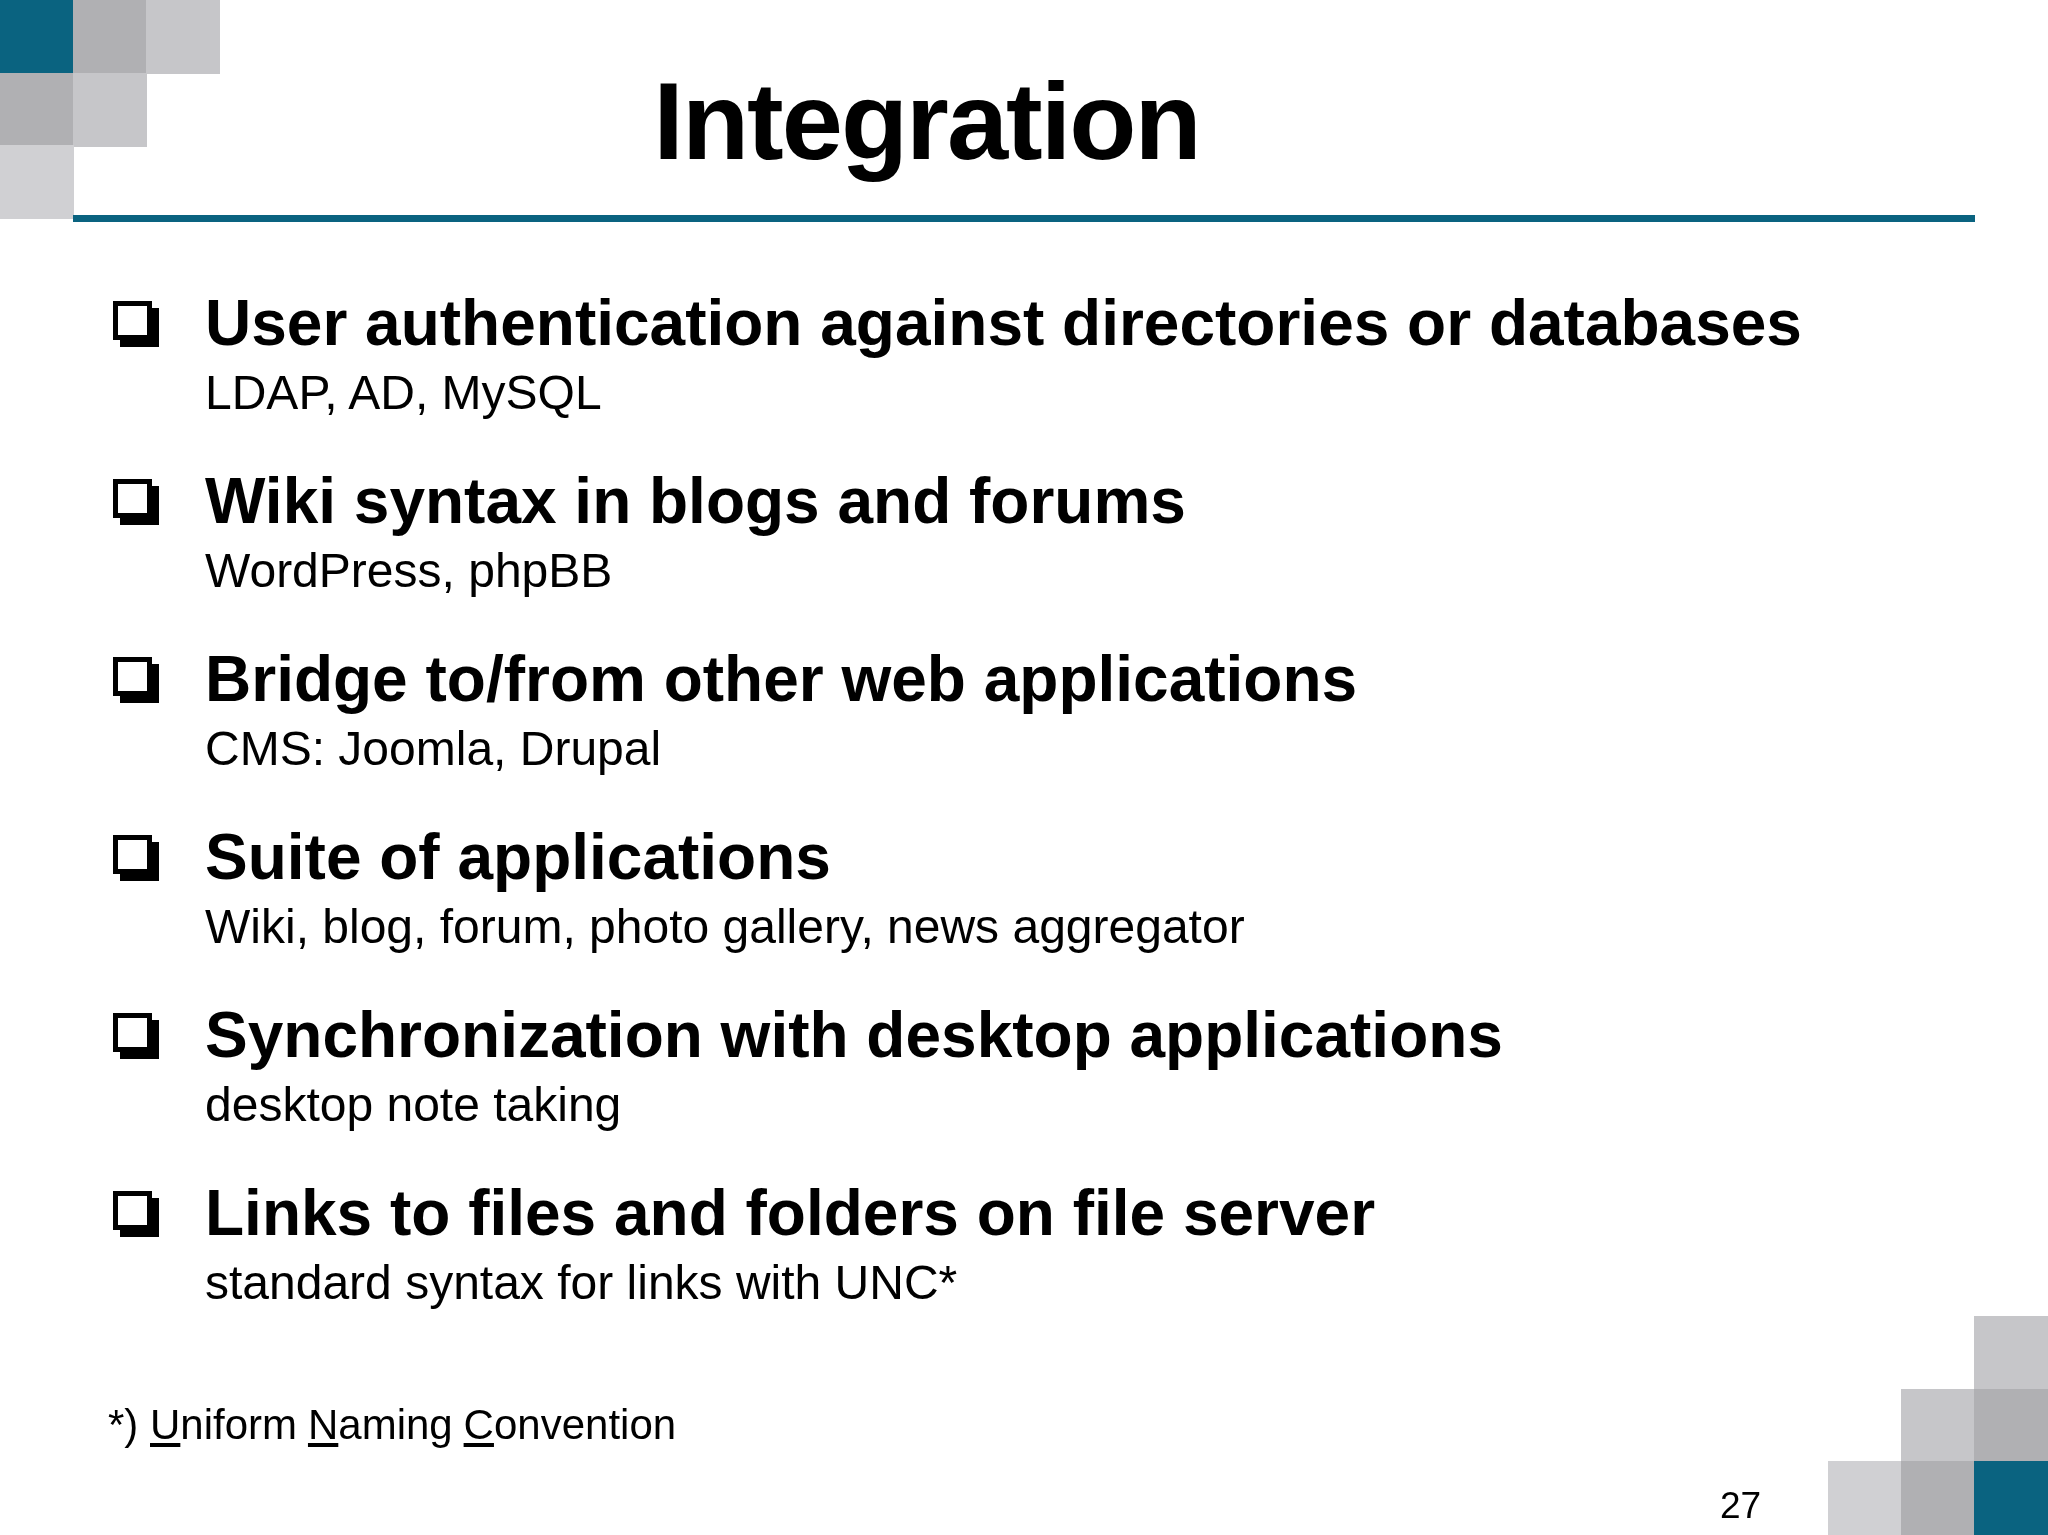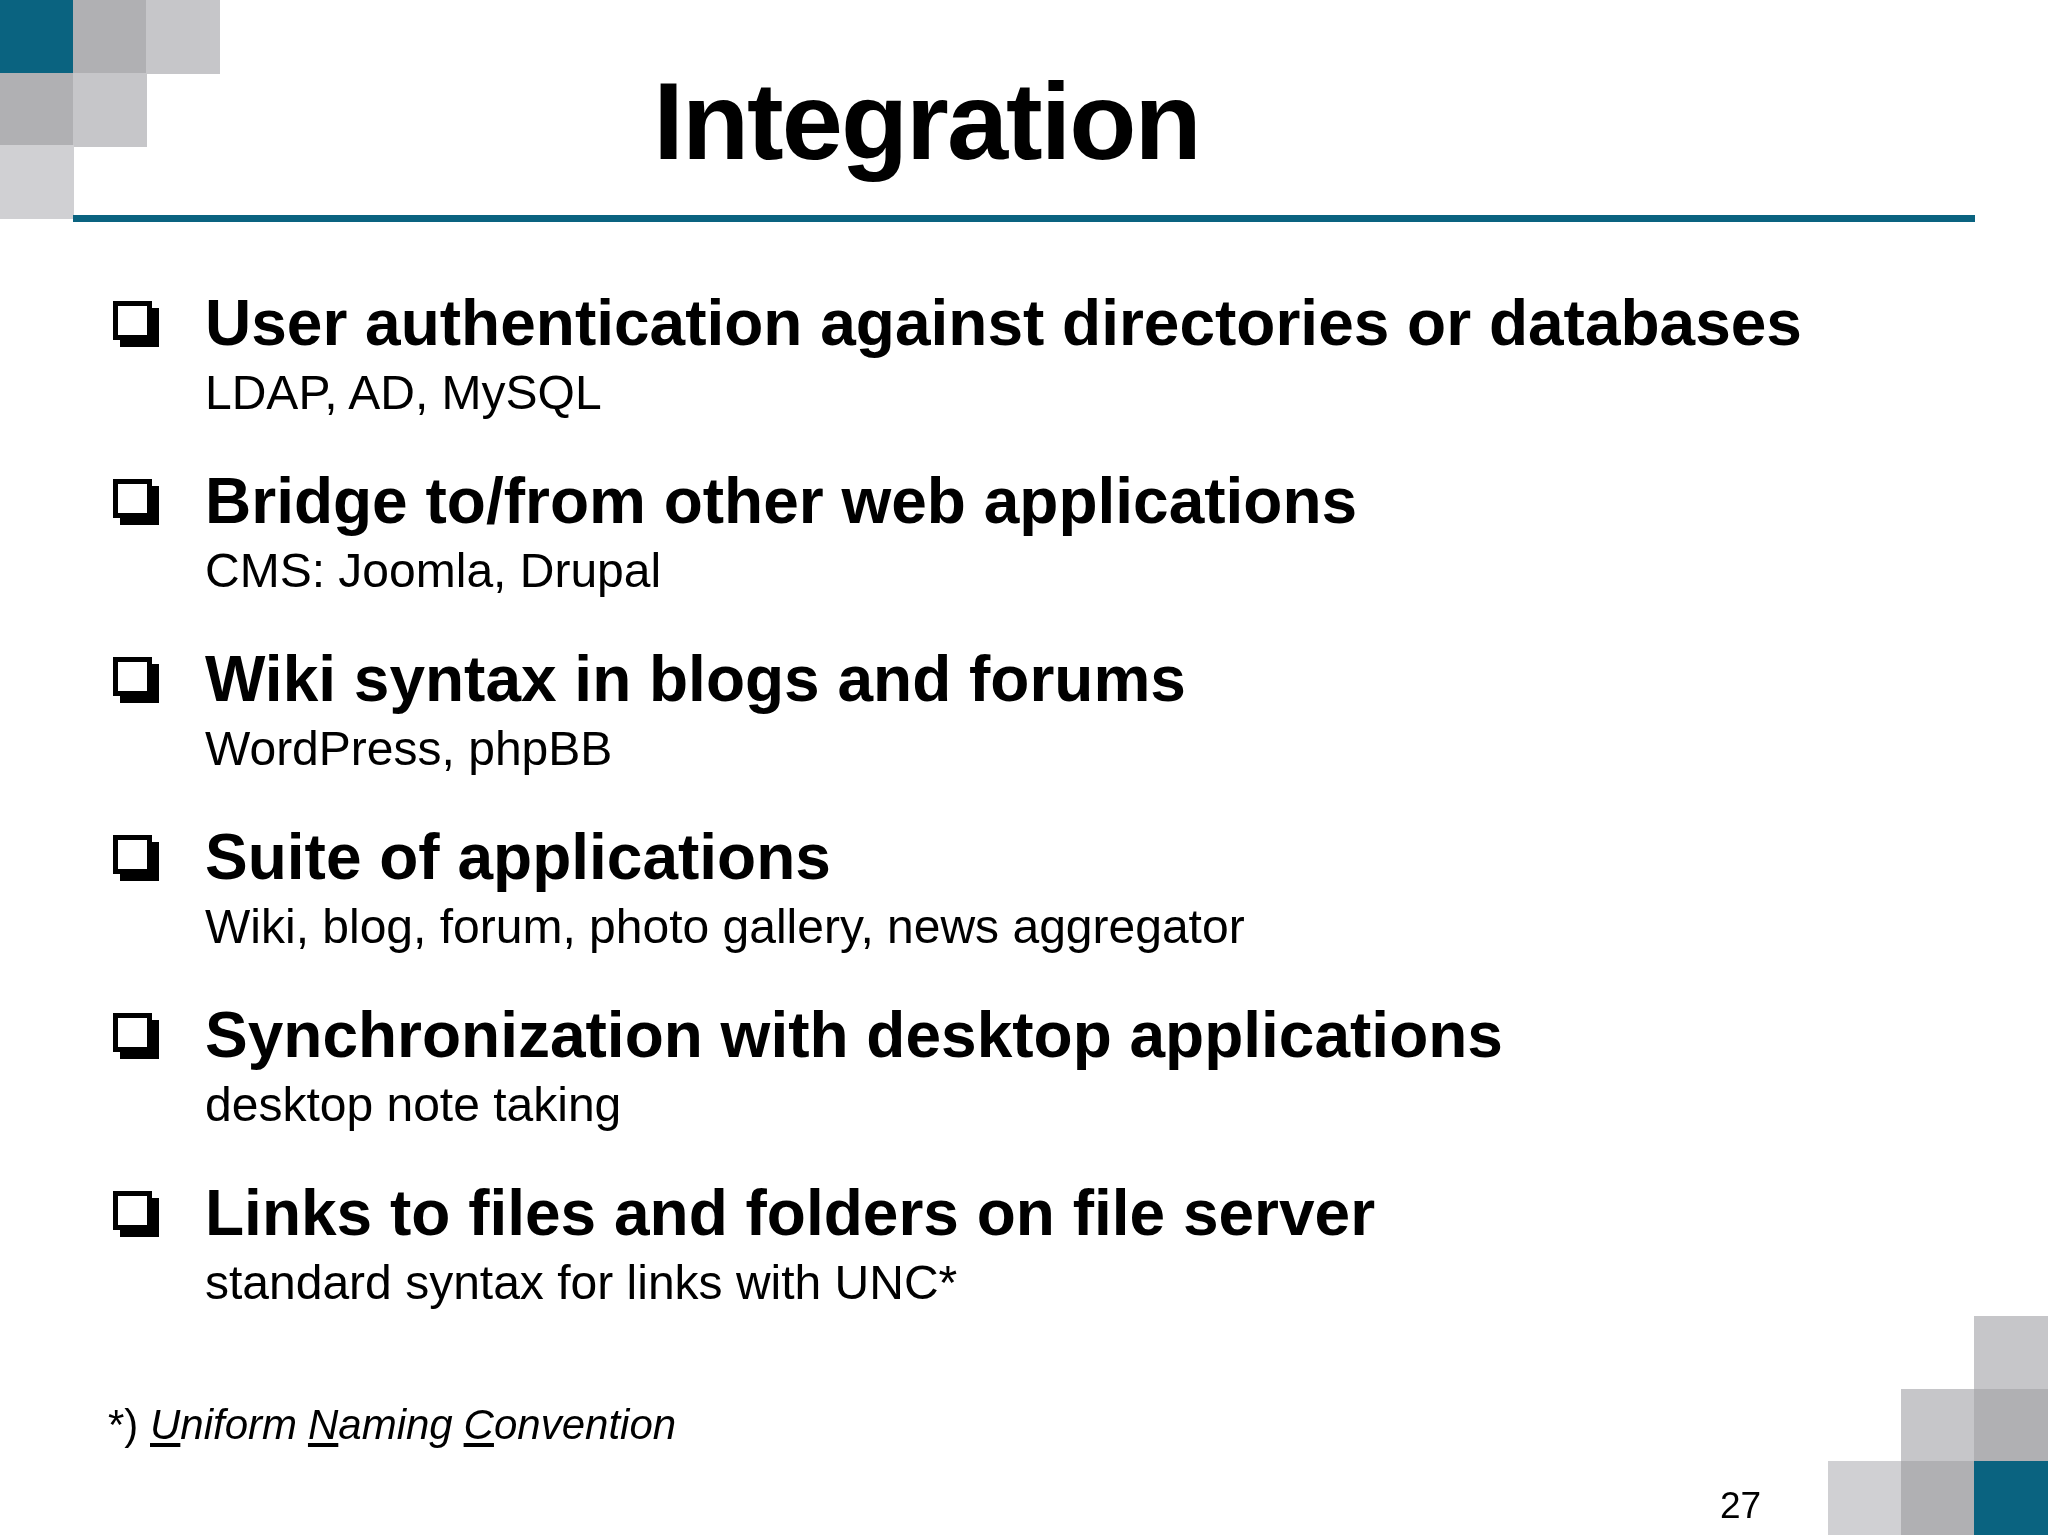--- a/index.html
+++ b/index.html
@@ -108,21 +108,21 @@
 
   
   .footnote {
     position: absolute;
     left: 108px;
     top: 1400px;
     font-size: 42px;
     line-height: 1.2;
     white-space: nowrap;
   }
-  .fn-word { margin-right: 0.26em; font-style: italic; }
+  .fn-word { margin-right: 0.26em; }
   .fn-word:last-child { margin-right: 16px; }
   .fn-initial {
     text-decoration: underline;
     text-underline-offset: 4px;
   }
 
   
   .page-number {
     position: absolute;
     left: 1720px;
@@ -158,27 +158,27 @@
   <div class="title-rule"></div>
 
   <ul class="bullets">
     <li class="bullet-item">
       <span class="checkbox-icon"></span>
       <div class="bullet-heading">User authentication against directories or databases</div>
       <div class="bullet-detail">LDAP, AD, MySQL</div>
     </li>
     <li class="bullet-item">
       <span class="checkbox-icon"></span>
+      <div class="bullet-heading">Wiki syntax in blogs and forums</div>
+      <div class="bullet-detail">WordPress, phpBB</div>
+    </li>
+    <li class="bullet-item">
+      <span class="checkbox-icon"></span>
       <div class="bullet-heading">Bridge to/from other web applications</div>
       <div class="bullet-detail">CMS: Joomla, Drupal</div>
-    </li>
-    <li class="bullet-item">
-      <span class="checkbox-icon"></span>
-      <div class="bullet-heading">Wiki syntax in blogs and forums</div>
-      <div class="bullet-detail">WordPress, phpBB</div>
     </li>
     <li class="bullet-item">
       <span class="checkbox-icon"></span>
       <div class="bullet-heading">Suite of applications</div>
       <div class="bullet-detail">Wiki, blog, forum, photo gallery, news aggregator</div>
     </li>
     <li class="bullet-item">
       <span class="checkbox-icon"></span>
       <div class="bullet-heading">Synchronization with desktop applications</div>
       <div class="bullet-detail">desktop note taking</div>

